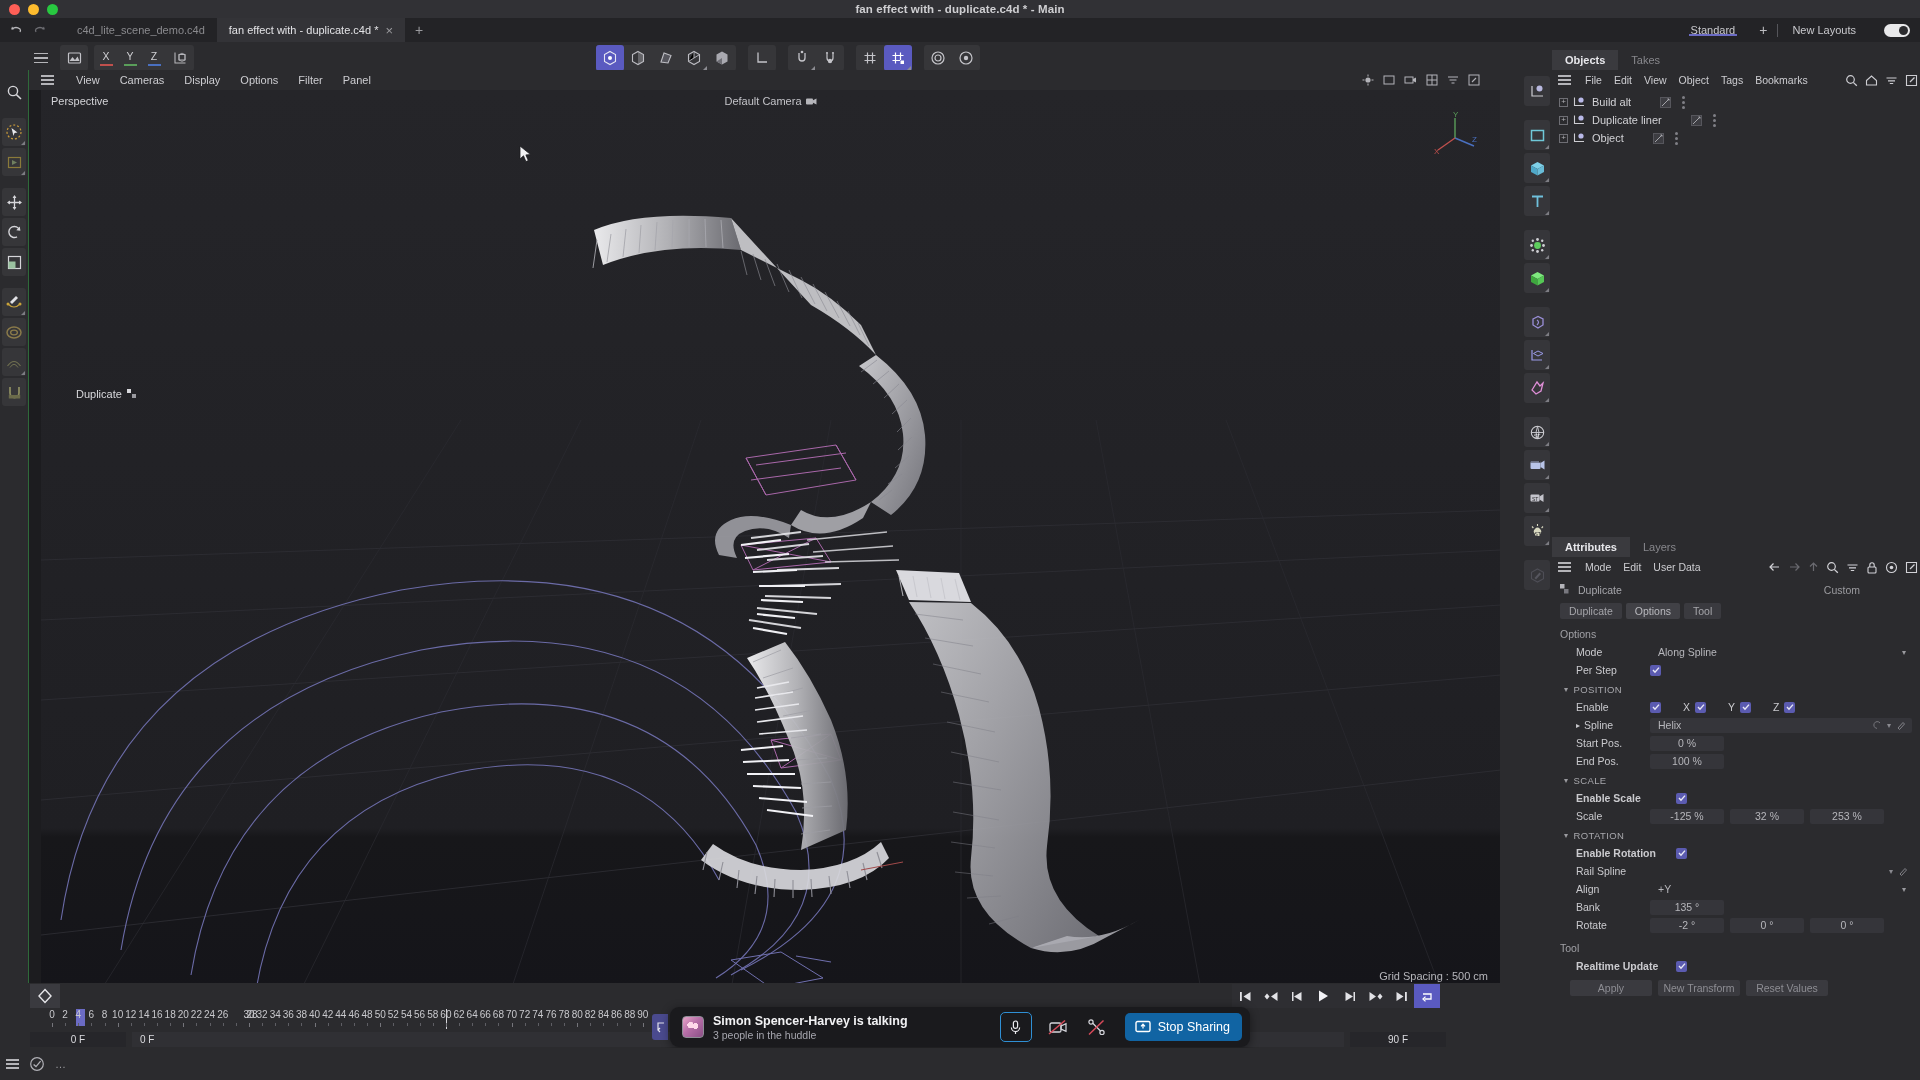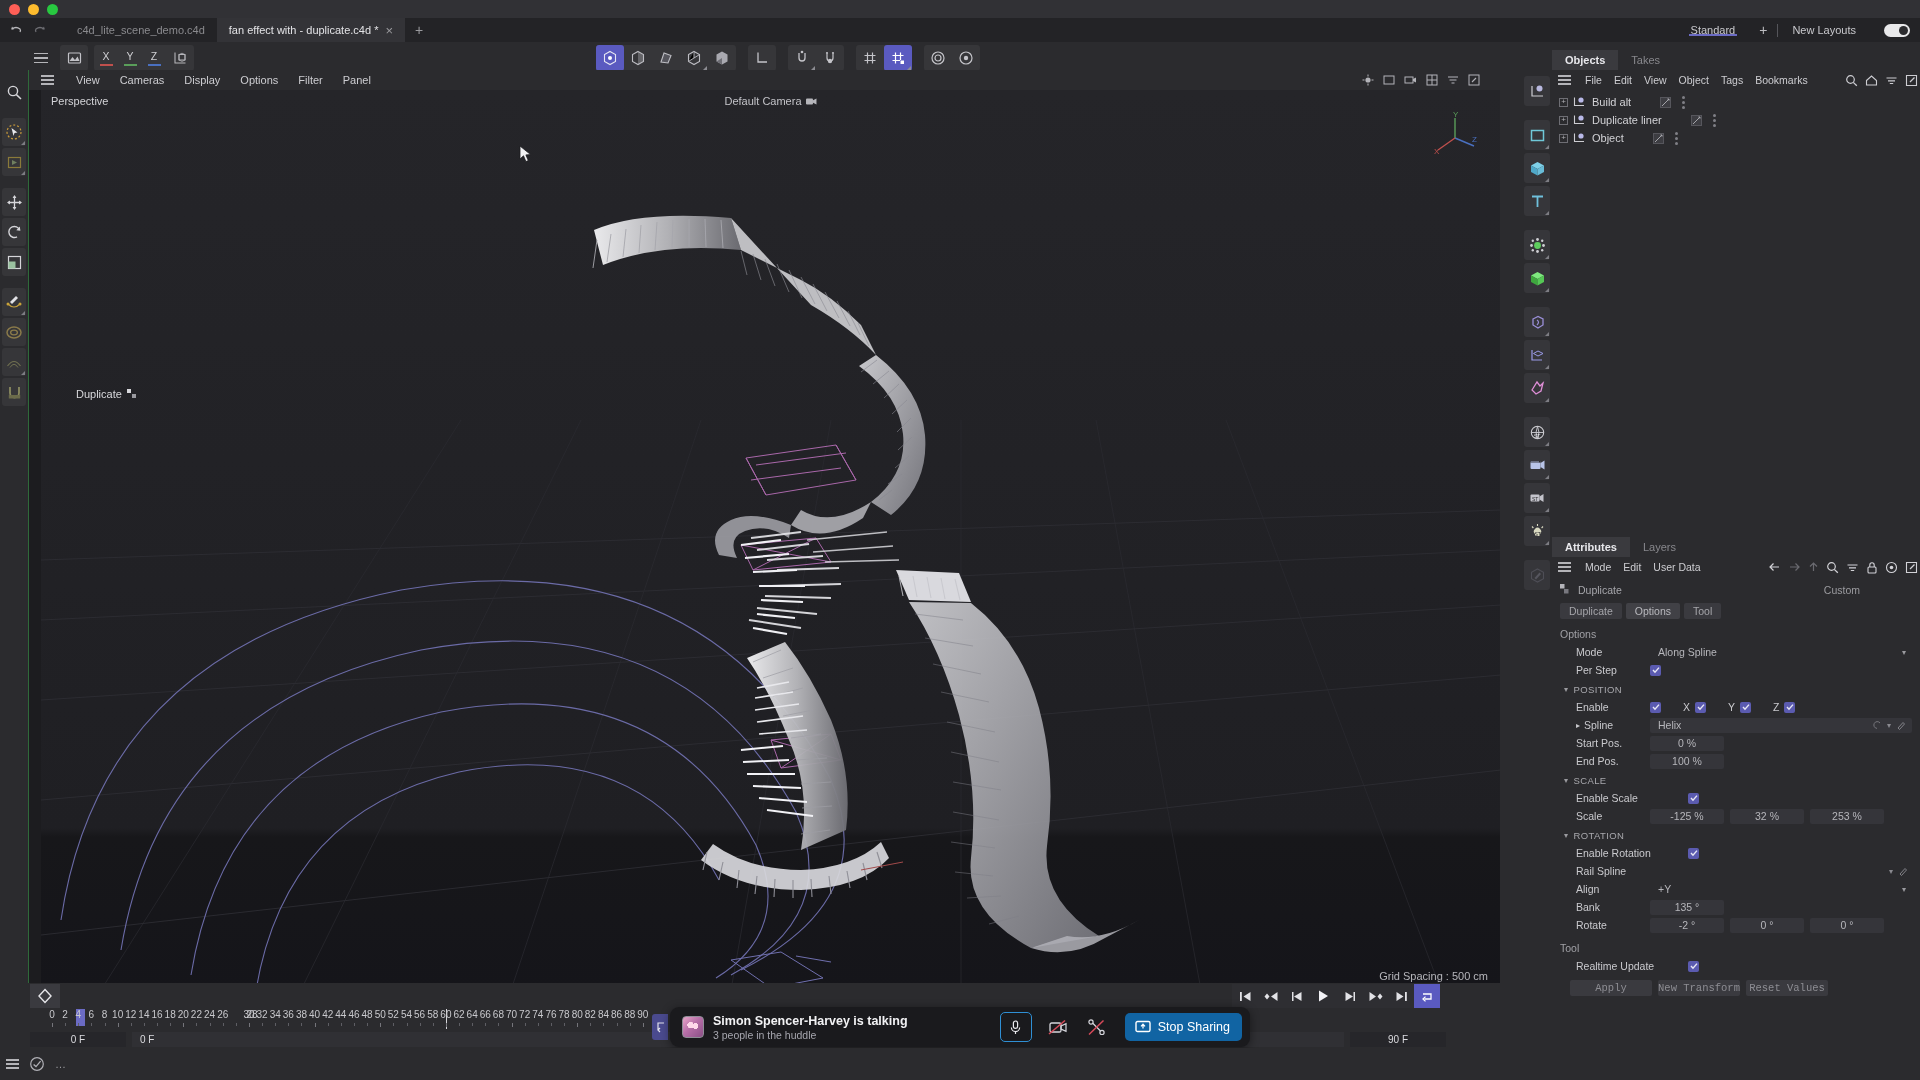--- a/index.html
+++ b/index.html
@@ -187,34 +187,34 @@
   .attr-tabs { display: flex; gap: 4px; padding: 4px 0 6px 8px; }
   .at-tab { font-size: 10.5px; padding: 2px 9px; border-radius: 2px; color: #a5a5aa; }
   .at-tab.sel { background: #414146; color: #b9b9be; }
   .at-tab.plain { background: #3a3a3f; }
   .section-title { color: #a0a0a5; padding: 3px 0 3px 8px; font-size: 10.5px; }
   .grouphdr { display: flex; align-items: center; gap: 5px; padding: 5px 0 3px 12px; color: #a8a8ad;
     font-size: 9.5px; letter-spacing: .4px; }
   .chev { font-size: 8px; color: #9a9a9f; }
   .row { display: flex; align-items: center; height: 18px; padding-left: 24px; }
   .rlabel { width: 74px; font-size: 10.5px; color: #cacace; }
-  .rlabel.wide { width: 112px; }
+  .rlabel.wide { width: 100px; font-weight: bold; }
   .cbx { width: 11px; height: 11px; background: #5b5bb0; border-radius: 2px;
     display: flex; align-items: center; justify-content: center; }
   .cbx svg { display: block; }
   .field {
     height: 15px; background: #35353a; border-radius: 2px; display: flex;
     align-items: center; padding-left: 8px; font-size: 10.5px; color: #b6b6bb;
   }
   .field.num { width: 74px; justify-content: center; padding-left: 0; }
   .field.wide { flex: 1; margin-right: 8px; }
   .field.plain { background: transparent; }
   .axlab { font-size: 10.5px; color: #cacace; margin: 0 5px 0 22px; }
   .fieldicons { display: flex; gap: 5px; align-items: center; margin-left: 4px; }
-  .btnrow { display: flex; gap: 6px; padding: 5px 16px 0 18px; font-family: Liberation Mono, monospace; }
+  .btnrow { display: flex; gap: 6px; padding: 5px 16px 0 18px; }
   .abtn { width: 82px; height: 16px; background: #3a3a3f; border-radius: 2px;
     display: flex; align-items: center; justify-content: center; font-size: 10.5px; color: #8d8d93; }
   .dropcaret { margin-left: auto; margin-right: 6px; color: #9a9a9f; font-size: 8px; }
 
   
   .timeline {
     position: absolute; left: 0; bottom: 32px; width: 1530px; height: 65px;
     background: #2b2b2e;
   }
   .tl-keyrow { height: 26px; display: flex; align-items: center; position: relative; }
@@ -288,20 +288,21 @@
 <body>
 
 <div id="app">
 
   <div class="titlebar">
     <div class="tl-lights">
       <div class="tl-dot tl-red"></div>
       <div class="tl-dot tl-yellow"></div>
       <div class="tl-dot tl-green"></div>
     </div>
+    <div class="tl-title">fan effect with - duplicate.c4d * - Main</div>
   </div>
 
   <div class="tabstrip">
     <div class="undo-redo">
       <span class="ur-ico">
         <svg width="14" height="12" viewBox="0 0 14 12">
             <path d="M3 4 Q7 1 11 4 Q12 5.5 11 7" stroke="#b8b8bc" stroke-width="1.3" fill="none"></path>
             <path d="M3 1.5 L2.2 4.4 L5.2 4.2 Z" fill="#b8b8bc"></path>
           </svg>
       </span>

